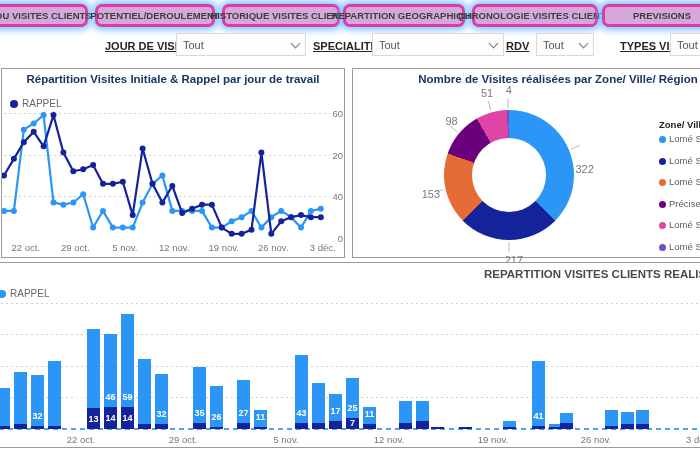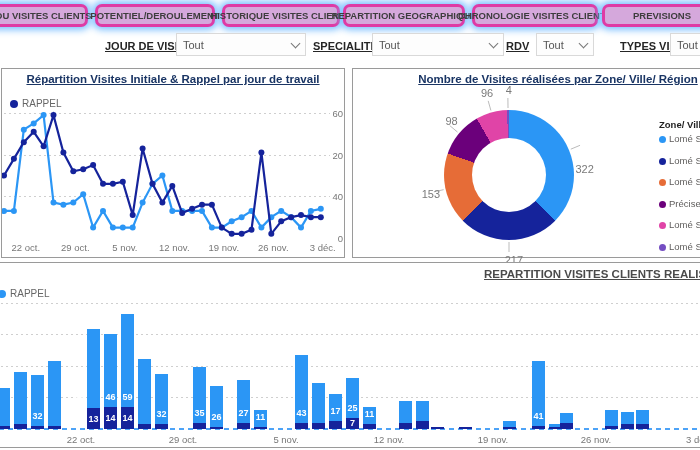--- a/index.html
+++ b/index.html
@@ -17,21 +17,21 @@
              text-decoration:underline;white-space:nowrap;}
   .flt-dd{position:absolute;top:33px;height:23px;background:#fdfdfd;border:1px solid #d9d9d9;
           box-sizing:border-box;display:flex;align-items:center;padding:0 6px;cursor:pointer;}
   .flt-dd .val{font-size:11px;color:#555;flex:1;}
   .chev{width:6px;height:6px;border-left:1.4px solid #777;border-bottom:1.4px solid #777;
         transform:rotate(-45deg);margin-top:-3px;}
 
   
   .panel{position:absolute;background:#fff;border:1px solid #9a9a9a;box-sizing:border-box;}
   .p-title{position:absolute;font-size:11.5px;font-weight:bold;color:#1A3564;
-           text-decoration:underline;white-space:nowrap;}
+           white-space:nowrap;}
   .legend-dot{display:inline-block;width:8px;height:8px;border-radius:50%;vertical-align:-1px;}
   .legend-txt{font-size:10px;color:#666;margin-left:4px;}
 
   .axis-lbl{position:absolute;font-size:9.5px;color:#777;white-space:nowrap;}
   .grid-dot{position:absolute;height:1px;
             background:repeating-linear-gradient(90deg,#cfcfcf 0 2px,transparent 2px 5px);}
   .zero-dash{position:absolute;height:2px;
             background:repeating-linear-gradient(90deg,#4DA3F7 0 5px,transparent 5px 9px);}
 
   .bar{position:absolute;}
@@ -180,21 +180,21 @@
           <line x1="156" y1="173" x2="156" y2="183" stroke="#aaa" stroke-width="0.8"></line>
           <line x1="90.6258656396851" y1="120.6704654540848" x2="80.86853215307094" y2="122.8600871636497" stroke="#aaa" stroke-width="0.8"></line>
           <line x1="104.54430909044113" y1="63.089489946868014" x2="96.8643552233428" y2="56.68493620759458" stroke="#aaa" stroke-width="0.8"></line>
           <line x1="137.89291374674667" y1="41.49315208896621" x2="135.19036355969394" y2="31.865264341050718" stroke="#aaa" stroke-width="0.8"></line>
           <line x1="155.02216383270598" y1="39.007135929041425" x2="154.87621813609493" y2="29.008200993077466" stroke="#aaa" stroke-width="0.8"></line>
         </svg>
         <div class="donut-lbl" style="left: 222.426px; top: 67.2214px; width: 26px; text-align: left; margin-top: 27px;">322</div>
         <div class="donut-lbl" style="left: 144px; top: 185px; width: 26px; text-align: right;">217</div>
         <div class="donut-lbl" style="left: 61.0627px; top: 118.612px; width: 26px; text-align: right;">153</div>
         <div class="donut-lbl" style="left: 78.7204px; top: 45.5613px; width: 26px; text-align: right;">98</div>
-        <div class="donut-lbl" style="left: 121.028px; top: 18.163px; width: 26px; text-align: center;">96</div>
+        <div class="donut-lbl" style="left: 121.028px; top: 18.163px; width: 26px; text-align: center;">51</div>
         <div class="donut-lbl" style="left: 142.759px; top: 15.0091px; width: 26px; text-align: center;">4</div>
       </div>
     <div id="donut-legend">
         <div class="dlegend-item" style="left: 306px; top: 50px; font-weight: bold; color: rgb(34, 34, 34);">Zone/ Ville</div>
         <div class="dlegend-item" style="left: 306px; top: 64px;"><span class="legend-dot" style="background: rgb(43, 150, 245);"></span><span>Lomé Sec</span></div>
         <div class="dlegend-item" style="left: 306px; top: 85.5px;"><span class="legend-dot" style="background: rgb(21, 35, 155);"></span><span>Lomé Sec</span></div>
         <div class="dlegend-item" style="left: 306px; top: 107px;"><span class="legend-dot" style="background: rgb(230, 108, 55);"></span><span>Lomé Sec</span></div>
         <div class="dlegend-item" style="left: 306px; top: 128.5px;"><span class="legend-dot" style="background: rgb(107, 0, 123);"></span><span>Précisez...</span></div>
         <div class="dlegend-item" style="left: 306px; top: 150px;"><span class="legend-dot" style="background: rgb(224, 68, 167);"></span><span>Lomé Sec</span></div>
         <div class="dlegend-item" style="left: 306px; top: 171.5px;"><span class="legend-dot" style="background: rgb(116, 78, 194);"></span><span>Lomé Sec</span></div>

